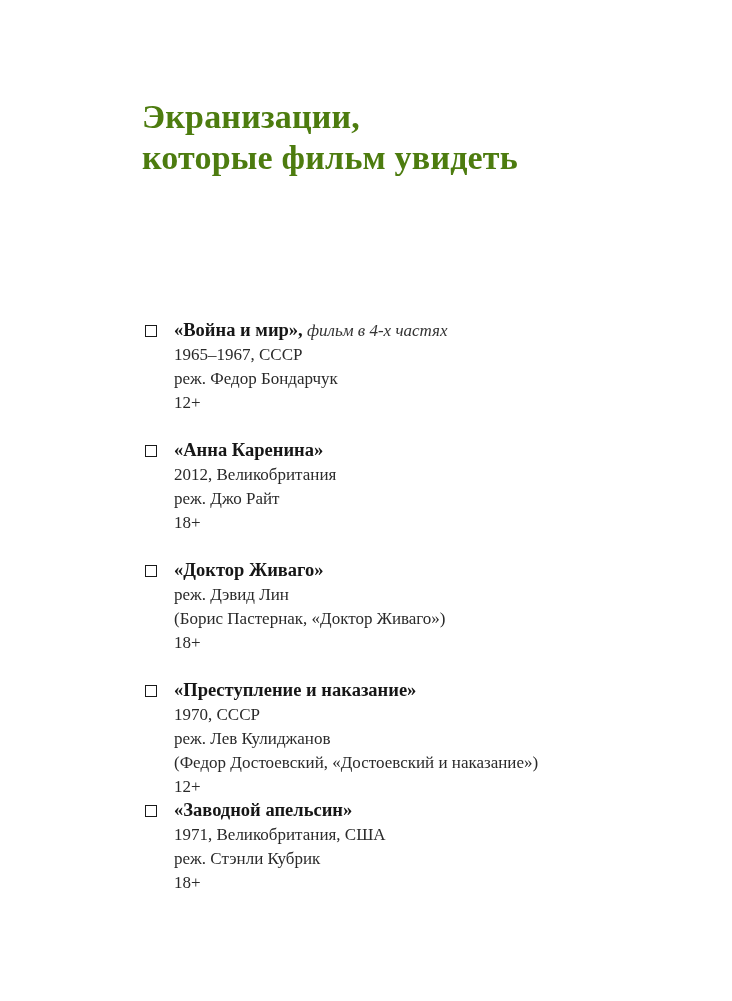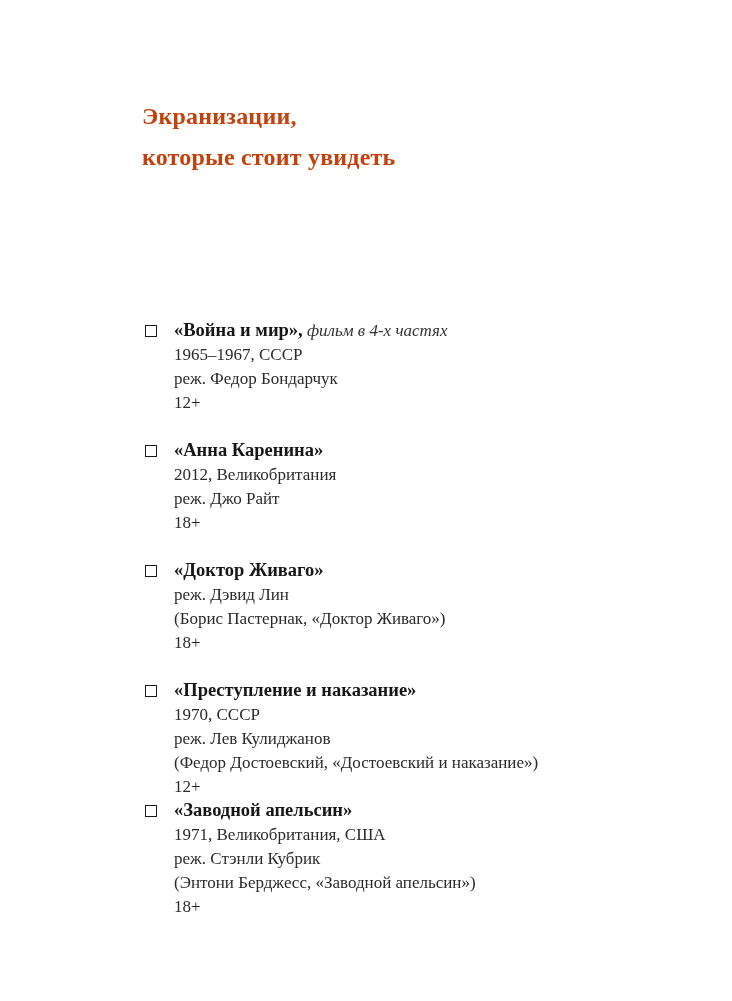--- a/index.html
+++ b/index.html
@@ -13,25 +13,25 @@
       position: relative;
       overflow: hidden;
       color: #1a1a1a;
       font-family: "Liberation Serif", "DejaVu Serif", serif;
     }
     .page-title {
       position: absolute;
       left: 142px;
       top: 96px;
       margin: 0;
-      font-size: 24px;
+      font-size: 34px;
       line-height: 41px;
       font-weight: bold;
       letter-spacing: 0.2px;
-      color: #c2410c;
+      color: #4d7c0f;
     }
     .page-title span {
       display: block;
     }
     .film-list {
       position: absolute;
       left: 0;
       top: 318px;
       width: 664px;
       margin: 0;
@@ -77,21 +77,21 @@
     .film-line {
       display: block;
       white-space: nowrap;
     }
   </style>
 </head>
 <body>
 
 <h1 class="page-title">
   <span>Экранизации,</span>
-  <span>которые стоит увидеть</span>
+  <span>которые фильм увидеть</span>
 </h1>
 
 <ul class="film-list">
 
   <li class="film-item">
     <span class="checkbox"></span>
     <div class="film-text">
       <span class="film-line film-title-line">
         <span class="film-title">«Война и мир»,</span>
         <span class="film-note">фильм в 4-х частях</span>
@@ -140,18 +140,17 @@
   </li>
 
   <li class="film-item">
     <span class="checkbox"></span>
     <div class="film-text">
       <span class="film-line film-title-line">
         <span class="film-title">«Заводной апельсин»</span>
       </span>
       <span class="film-line">1971, Великобритания, США</span>
       <span class="film-line">реж. Стэнли Кубрик</span>
-      <span class="film-line">(Энтони Берджесс, «Заводной апельсин»)</span>
       <span class="film-line">18+</span>
     </div>
   </li>
 
 </ul>
 
 </body></html>

